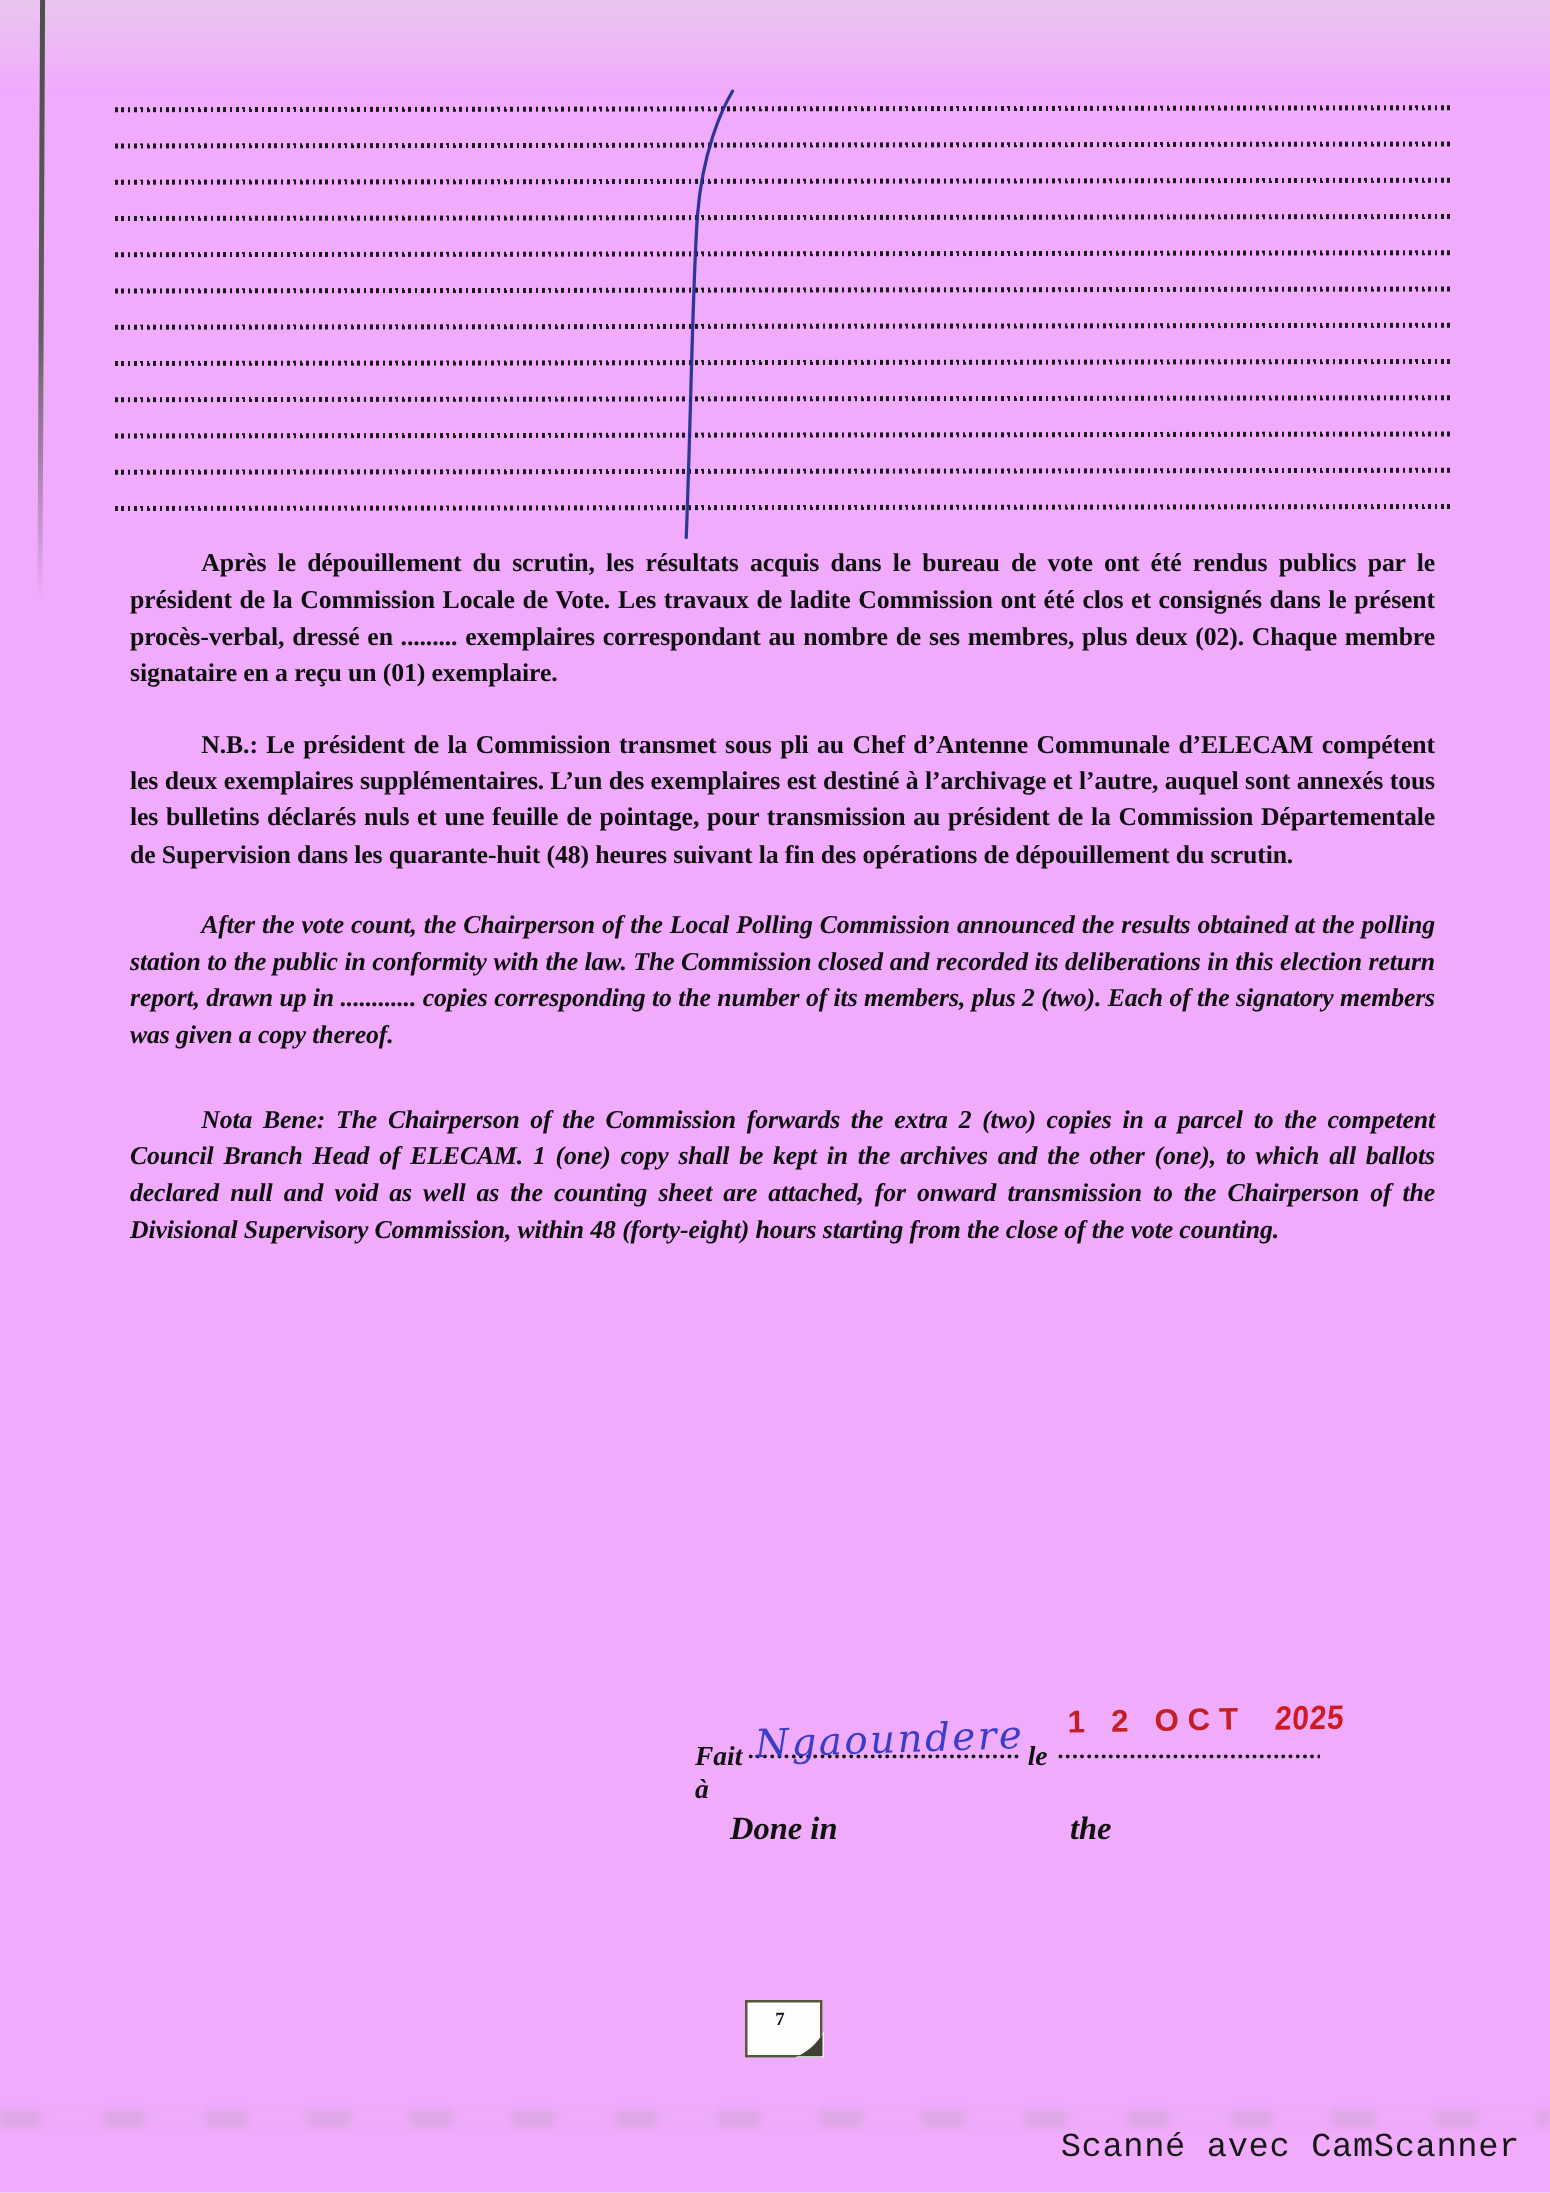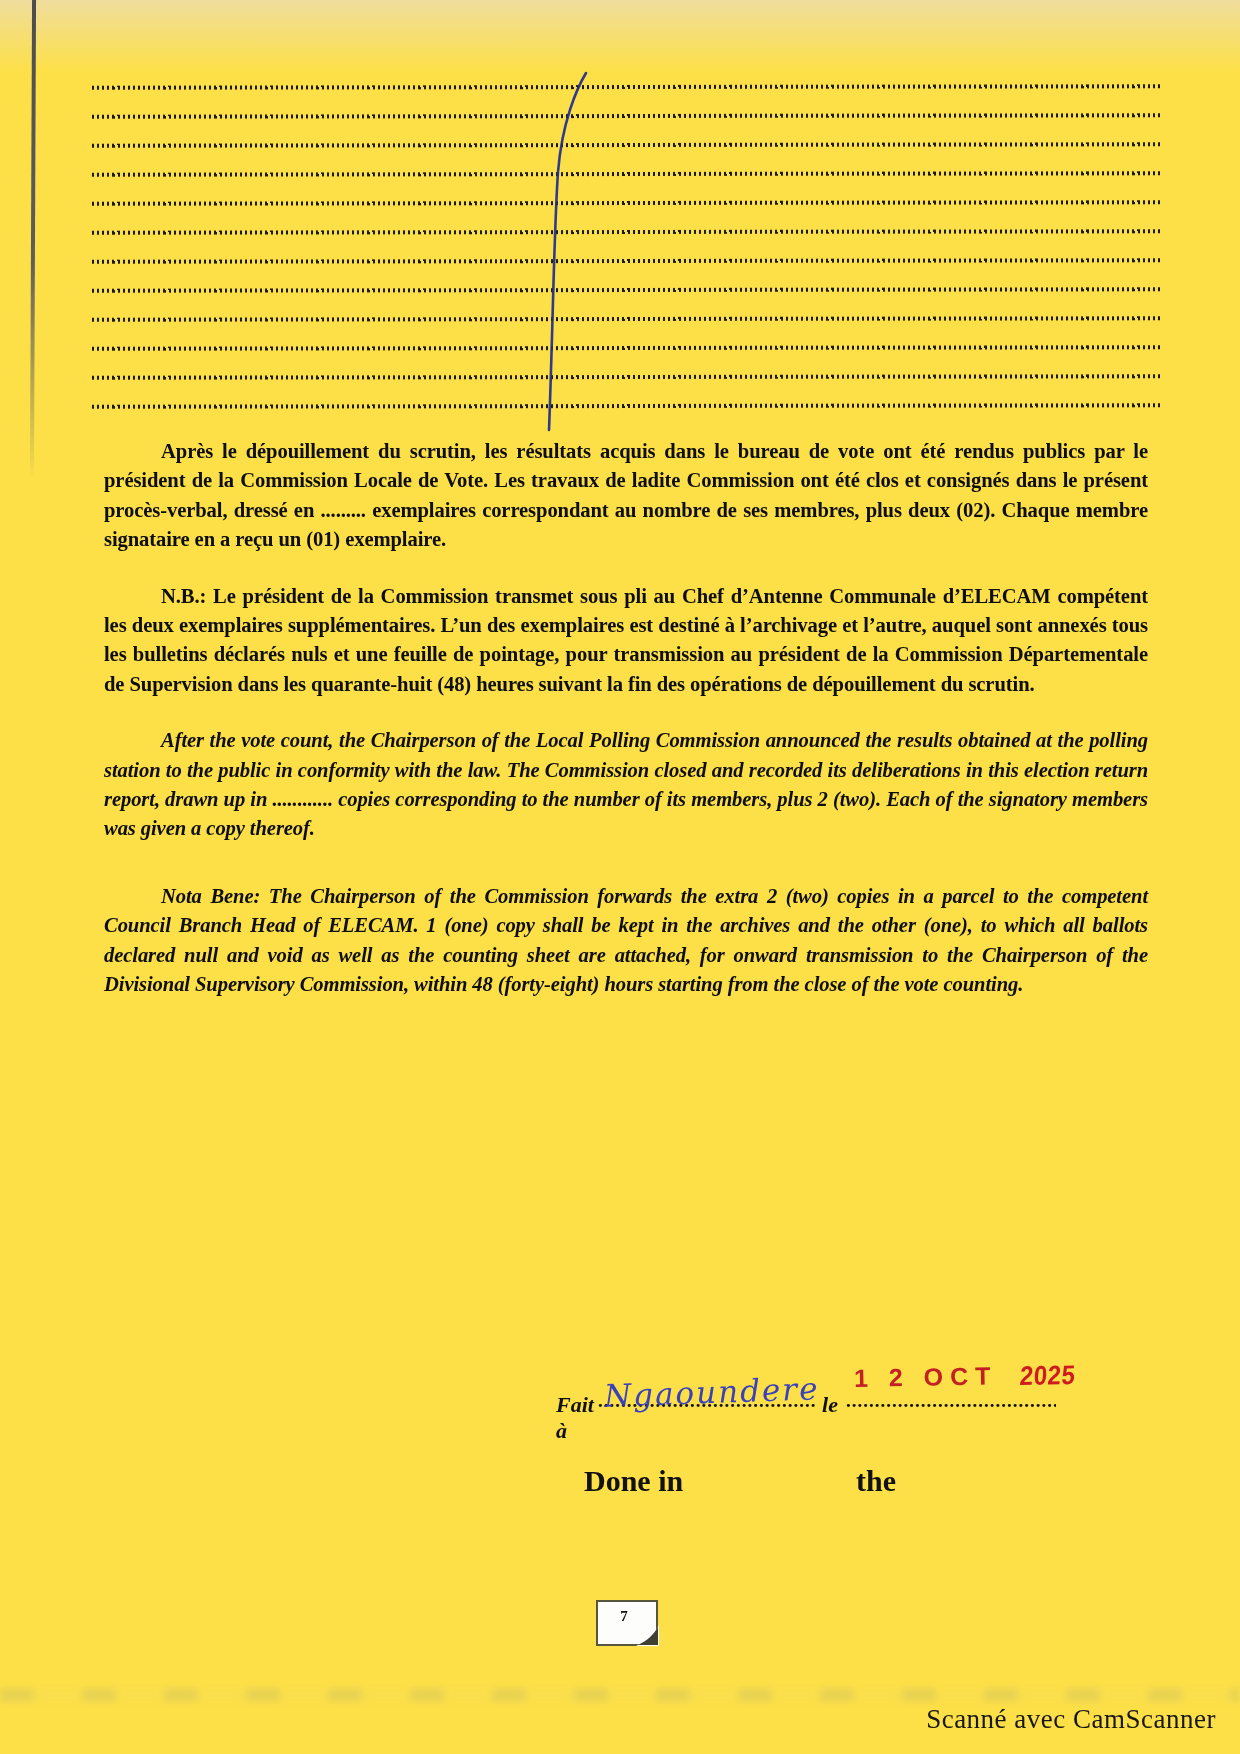--- a/index.html
+++ b/index.html
@@ -1,16 +1,16 @@
 <!DOCTYPE html>
 <html><head>
 <meta charset="utf-8">
 <style>
   html,body{margin:0;padding:0;background:#e9e9e9;}
-  .page{position:relative;width:1240px;height:1754px;margin:0 auto;background:#fde047;overflow:hidden;
+  .page{position:relative;width:1240px;height:1754px;margin:0 auto;background:#f0abfc;overflow:hidden;
         font-family:"Liberation Serif",serif;color:#111;}
   .top-tint{position:absolute;left:0;top:0;width:100%;height:72px;
         background:linear-gradient(180deg,rgba(229,219,228,.55),rgba(229,219,228,0));}
   .scan-edge{position:absolute;left:31px;top:0;width:4px;height:480px;
         background:linear-gradient(180deg,#4d4d4d 0%,#5e5e5e 55%,rgba(96,96,96,0) 100%);
         transform:rotate(.25deg);}
   
   .ruled{position:absolute;left:92px;top:85px;width:1068px;height:335px;}
   .rline{position:absolute;left:0;width:100%;height:3.6px;
         background-image:repeating-linear-gradient(90deg,#1a1a1a 0 2.1px,rgba(0,0,0,0) 2.1px 5.1px);
@@ -34,34 +34,34 @@
   .leader.place .dots{width:218px;}
   .leader.date .dots{width:210px;}
   .le{margin:0 8px 0 6px;font-style:italic;}
   .hand{position:absolute;left:6px;top:-16px;font-size:31px;font-style:italic;font-weight:400;
         color:#2a34c4;font-family:"DejaVu Serif",serif;letter-spacing:2px;transform:rotate(-2deg);opacity:.92;}
   .stamp{position:absolute;left:8px;top:-28px;white-space:nowrap;color:#c32024;
         font-family:"Liberation Sans",sans-serif;font-style:normal;transform:rotate(-1deg);}
   .stamp .dm{font-size:25px;font-weight:700;letter-spacing:7px;}
   .stamp .yr{display:inline-block;margin-left:16px;font-size:24px;font-weight:700;letter-spacing:.5px;
         transform:skewX(-5deg) scaleY(1.12);color:#cf1b1f;}
-  .sig-line2{position:relative;height:32px;margin-top:20px;font-size:30px;}
+  .sig-line2{position:relative;height:32px;margin-top:4px;font-size:26px;font-style:italic;}
   .sig-line2 .done{position:absolute;left:28px;}
   .sig-line2 .the{position:absolute;left:300px;}
   
   .pagebox{position:absolute;left:596px;top:1600px;width:58px;height:42px;
         border:2px solid #56563e;background:#fdfdfb;}
   .pagebox .num{position:absolute;left:0;right:6px;top:6px;text-align:center;
         font-size:15px;font-weight:700;}
   .fold{position:absolute;right:-4px;bottom:-4px;}
   
   .smudge{position:absolute;left:0;top:1688px;width:100%;height:14px;opacity:.8;
         background:repeating-linear-gradient(90deg,rgba(140,148,128,.22) 0 34px,rgba(190,190,180,.05) 34px 82px);
         filter:blur(3px);}
-  .watermark{position:absolute;right:24px;top:1704px;font-family:Liberation Serif, serif;
+  .watermark{position:absolute;right:24px;top:1704px;font-family:Liberation Mono, monospace;
         font-size:27px;color:#171717;letter-spacing:.5px;}
 </style>
 </head>
 <body>
 
 <div class="page">
 
   <div class="top-tint"></div>
   <div class="scan-edge"></div>
 

